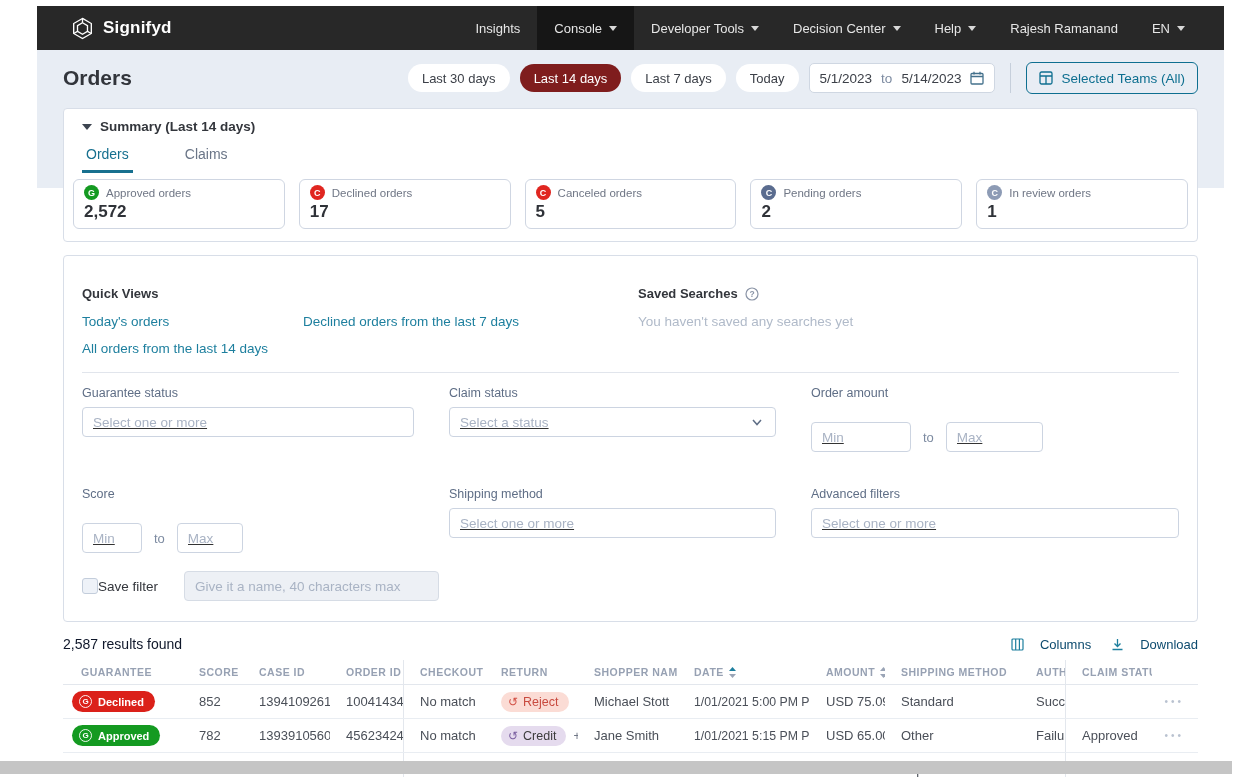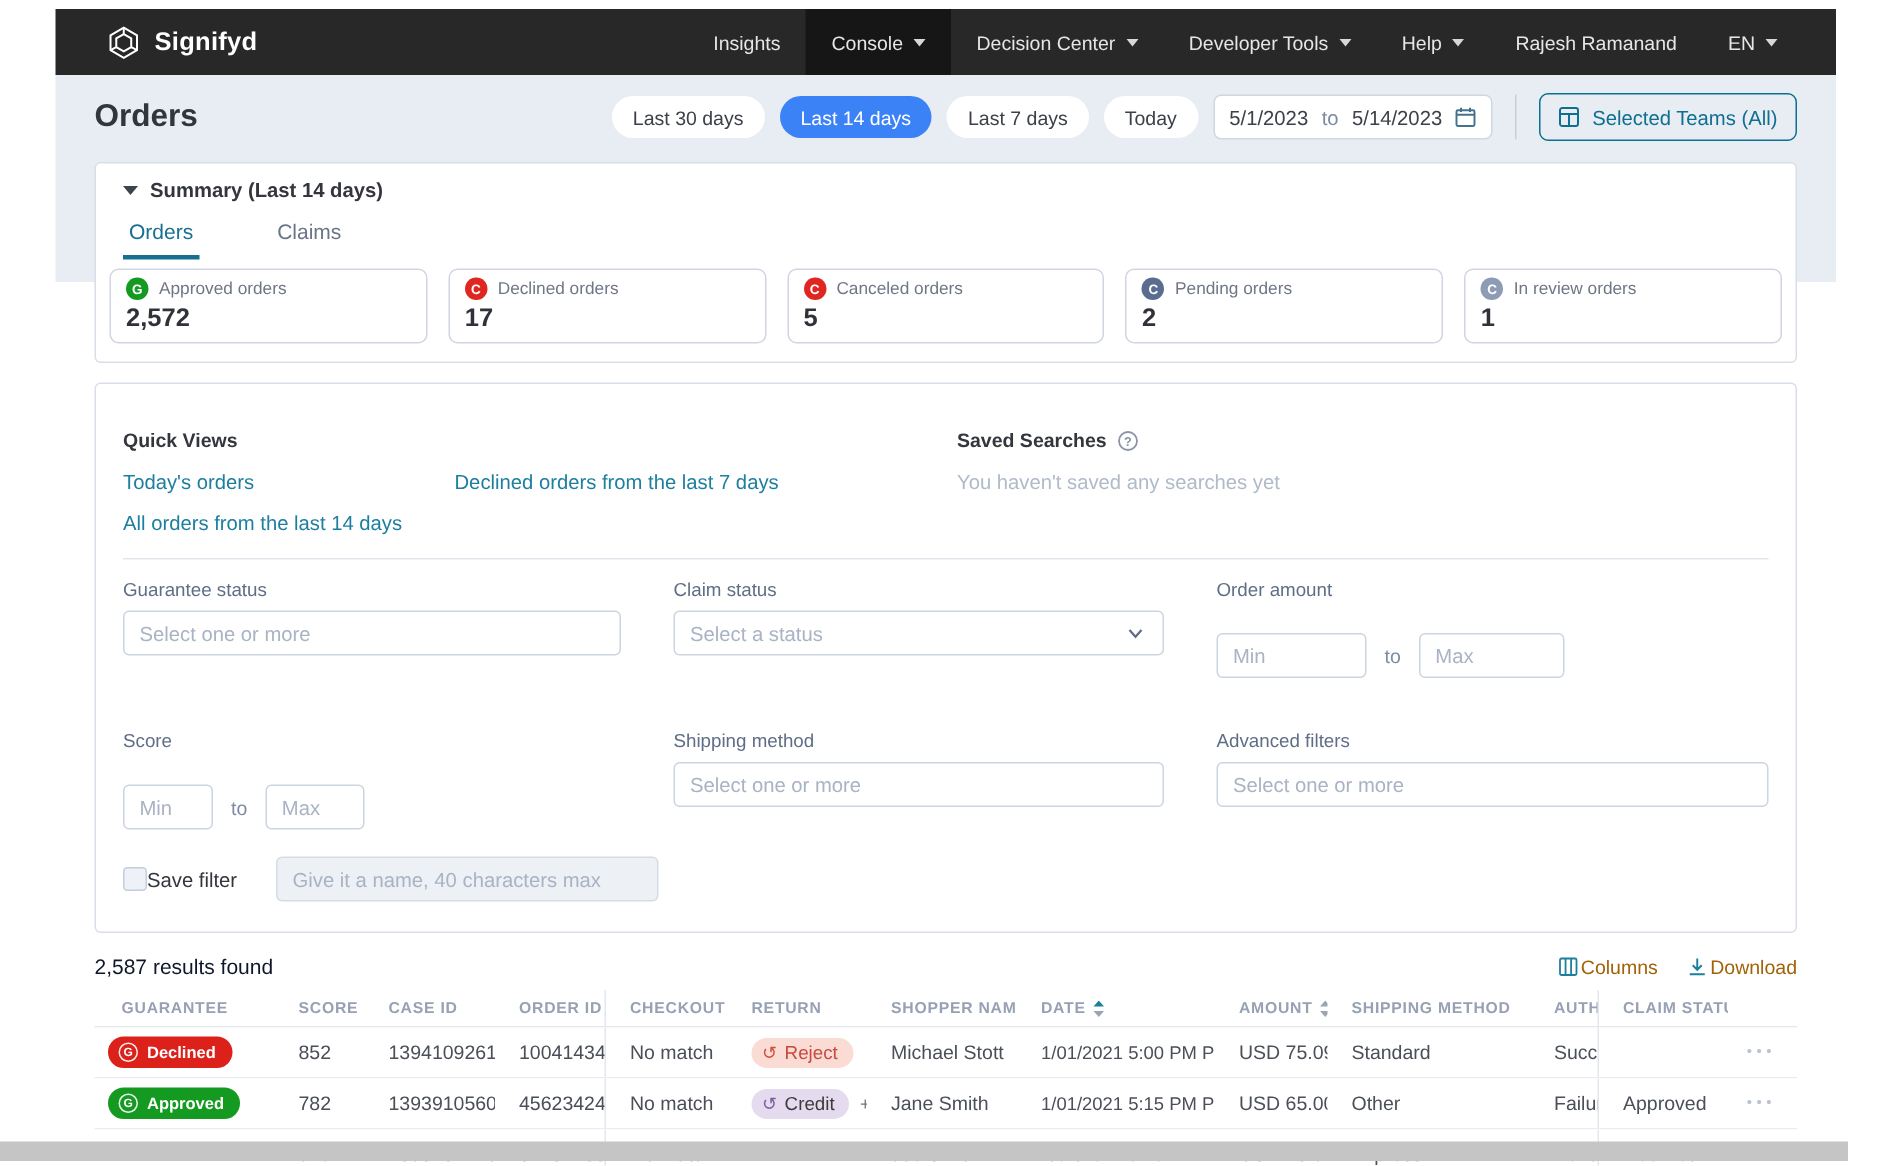--- a/index.html
+++ b/index.html
@@ -18,21 +18,21 @@
   .nav-item { display:flex; align-items:center; gap:7px; padding:12px 17px; font-size:13px; color:#e6e6e6; height:100%; cursor:pointer; white-space:nowrap; }
   .nav-item.active { background:#161616; }
   .caret { width:0; height:0; border-left:4px solid transparent; border-right:4px solid transparent; border-top:5px solid #d8d8d8; }
 
   
   .band { background:#e8edf4; height:138px; padding:14px 26px 0; }
   .orders-row { display:flex; align-items:center; height:28px; }
   .page-title { font-size:21px; font-weight:700; color:#32353b; }
   .range-controls { margin-left:auto; display:flex; align-items:center; gap:10px; }
   .range-pill { background:#fff; border-radius:15px; padding:0 14px; height:28px; display:flex; align-items:center; font-size:13px; color:#3c4048; cursor:pointer; white-space:nowrap; }
-  .range-pill.active { background:#3b82f6; color:#fff; }
+  .range-pill.active { background:#7f1d1d; color:#fff; }
   .date-box { background:#fff; border:1px solid #cfd7e2; border-radius:5px; height:30px; display:flex; align-items:center; gap:9px; padding:0 10px; font-size:13.5px; color:#3c4048; cursor:pointer; }
   .date-sep { color:#7d8ba1; }
   .vdiv { width:1px; height:30px; background:#c6cfdb; margin:0 5px; }
   .teams-btn { border:1.5px solid #0e6f90; color:#0e6f90; border-radius:6px; height:32px; display:flex; align-items:center; gap:8px; padding:0 12px; font-size:13.5px; background:transparent; cursor:pointer; white-space:nowrap; }
 
   
   .summary-panel { background:#fff; border:1px solid #d8dee8; border-radius:4px; margin-top:16px; padding-top:10px; position:relative; z-index:2; }
   .summary-head { display:flex; align-items:center; gap:8px; padding:0 18px; font-size:13.5px; font-weight:700; color:#33363c; cursor:pointer; }
   .tri-down { width:0; height:0; border-left:5px solid transparent; border-right:5px solid transparent; border-top:6px solid #3d4450; }
   .tabs { display:flex; padding:0 18px; margin-top:6px; }
@@ -57,38 +57,38 @@
   .hide-filters { display:flex; align-items:center; gap:8px; font-size:13px; font-weight:700; color:#33363c; cursor:pointer; }
   .qv-grid { display:grid; grid-template-columns:556px 1fr; margin-top:16px; }
   .section-title { font-size:13px; font-weight:700; color:#33363c; }
   .qv-links { display:grid; grid-template-columns:221px auto; row-gap:12px; margin-top:13px; font-size:13.5px; color:#1d7f9e; }
   .qv-link { cursor:pointer; white-space:nowrap; }
   .saved-title { display:flex; align-items:center; gap:7px; }
   .saved-empty { margin-top:13px; font-size:13.5px; color:#b0bac9; }
   .filters-divider { border-top:1px solid #e1e5ec; margin:16px 0 13px; }
   .filter-grid { display:grid; grid-template-columns:332px 327px 1fr; column-gap:37px; row-gap:16px;gap:35px; }
   .f-label { font-size:12.5px; color:#5f6e86; margin-bottom:7px; }
-  .f-input { height:30px; border:1px solid #ccd4e1; border-radius:4px; padding:0 10px; font-size:13.5px; color:#333; width:100%; outline:none; font-family:inherit; background:#fff; }
+  .f-input { height:30px; border:1px solid #ccd4e1; border-radius:4px; padding:0 10px; font-size:13.5px; color:#333; width:100%; outline:none; font-family:inherit; background:#fff;text-decoration:underline; }
   .f-input::placeholder { color:#a9b3c4; }
   .select-wrap { position:relative; }
   .select-chevron { position:absolute; right:12px; top:8px; pointer-events:none; }
   .minmax { display:flex; align-items:center; gap:12px;margin-top:22px; }
   .mm-sep { font-size:13px; color:#7d8ba1; }
   .w100 { width:100px; } .w97 { width:97px; } .w60 { width:60px; } .w66 { width:66px; }
   .save-row { display:flex; align-items:center; margin-top:18px; }
   .checkbox { width:16px; height:16px; border:1px solid #c3cddb; border-radius:3px; background:#eef2f8; cursor:pointer; flex:none; }
   .save-label { font-size:13.5px; color:#33363c; }
   .save-input { width:255px; margin-left:26px; background:#edf0f5; border:1px solid #d6dce5; height:30px; border-radius:4px; padding:0 10px; font-size:13.5px; font-family:inherit; outline:none; color:#555; }
   .save-input::placeholder { color:#a9b3c4; }
 
   
   .results-bar { display:flex; align-items:center; margin:14px 26px 8px; }
   .results-count { font-size:14px; color:#0f172a; }
   .results-actions { margin-left:auto; display:flex; gap:20px; align-items:center; }
-  .ra-btn { display:flex; align-items:center; gap:2px; color:#a16207; font-size:13px; cursor:pointer; }
+  .ra-btn { display:flex; align-items:center; gap:16px; color:#0c4a6e; font-size:13px; cursor:pointer; }
 
   .table { margin:0 26px; }
   .thead, .trow { display:grid; grid-template-columns:120px 60px 87px 74px 81px 93px 100px 132px 75px 135px 46px 86px 44px; align-items:stretch; }
   .thead { height:24px; }
   .th { font-size:10.5px; font-weight:700; letter-spacing:.5px; color:#97a1b3; padding-left:16px; white-space:nowrap; overflow:hidden; display:flex; align-items:center; gap:5px; }
   .th:first-child { padding-left:18px; }
   .tbody { border-top:1px solid #e3e7ed; }
   .trow { height:34px; border-bottom:1px solid #e9edf2; background:#fff; font-size:13px; color:#4a4f58; cursor:pointer; }
   .td { padding-left:16px; white-space:nowrap; overflow:hidden; display:flex; align-items:center; }
   .td.c-guarantee { padding-left:9px; }
@@ -127,25 +127,25 @@
     </div>
     <div class="nav-menu">
       <div class="nav-item">
         <span>Insights</span>
       </div>
       <div class="nav-item active">
         <span>Console</span>
         <span class="caret"></span>
       </div>
       <div class="nav-item">
+        <span>Developer Tools</span>
+        <span class="caret"></span>
+      </div>
+      <div class="nav-item">
         <span>Decision Center</span>
-        <span class="caret"></span>
-      </div>
-      <div class="nav-item">
-        <span>Developer Tools</span>
         <span class="caret"></span>
       </div>
       <div class="nav-item">
         <span>Help</span>
         <span class="caret"></span>
       </div>
       <div class="nav-item">
         <span>Rajesh Ramanand</span>
       </div>
       <div class="nav-item">

